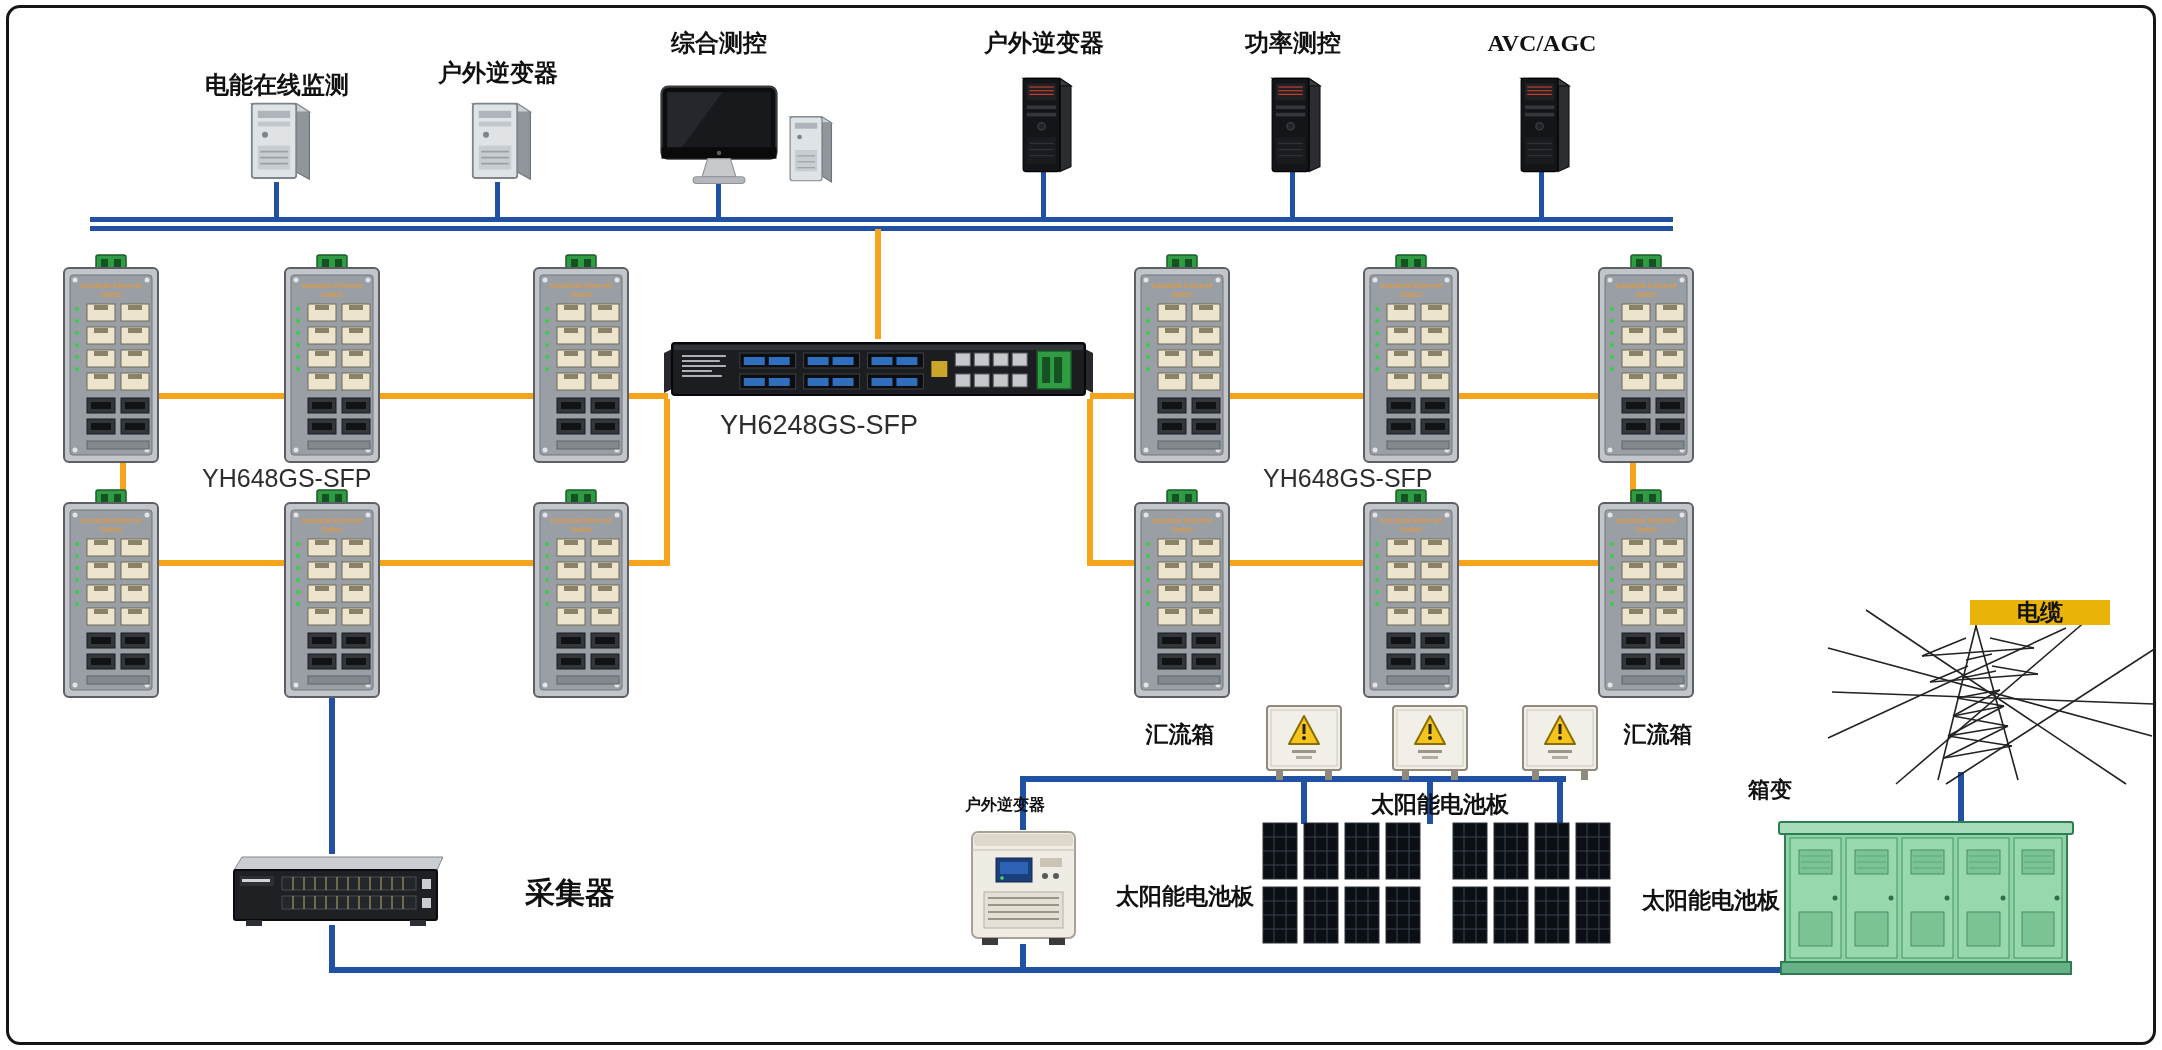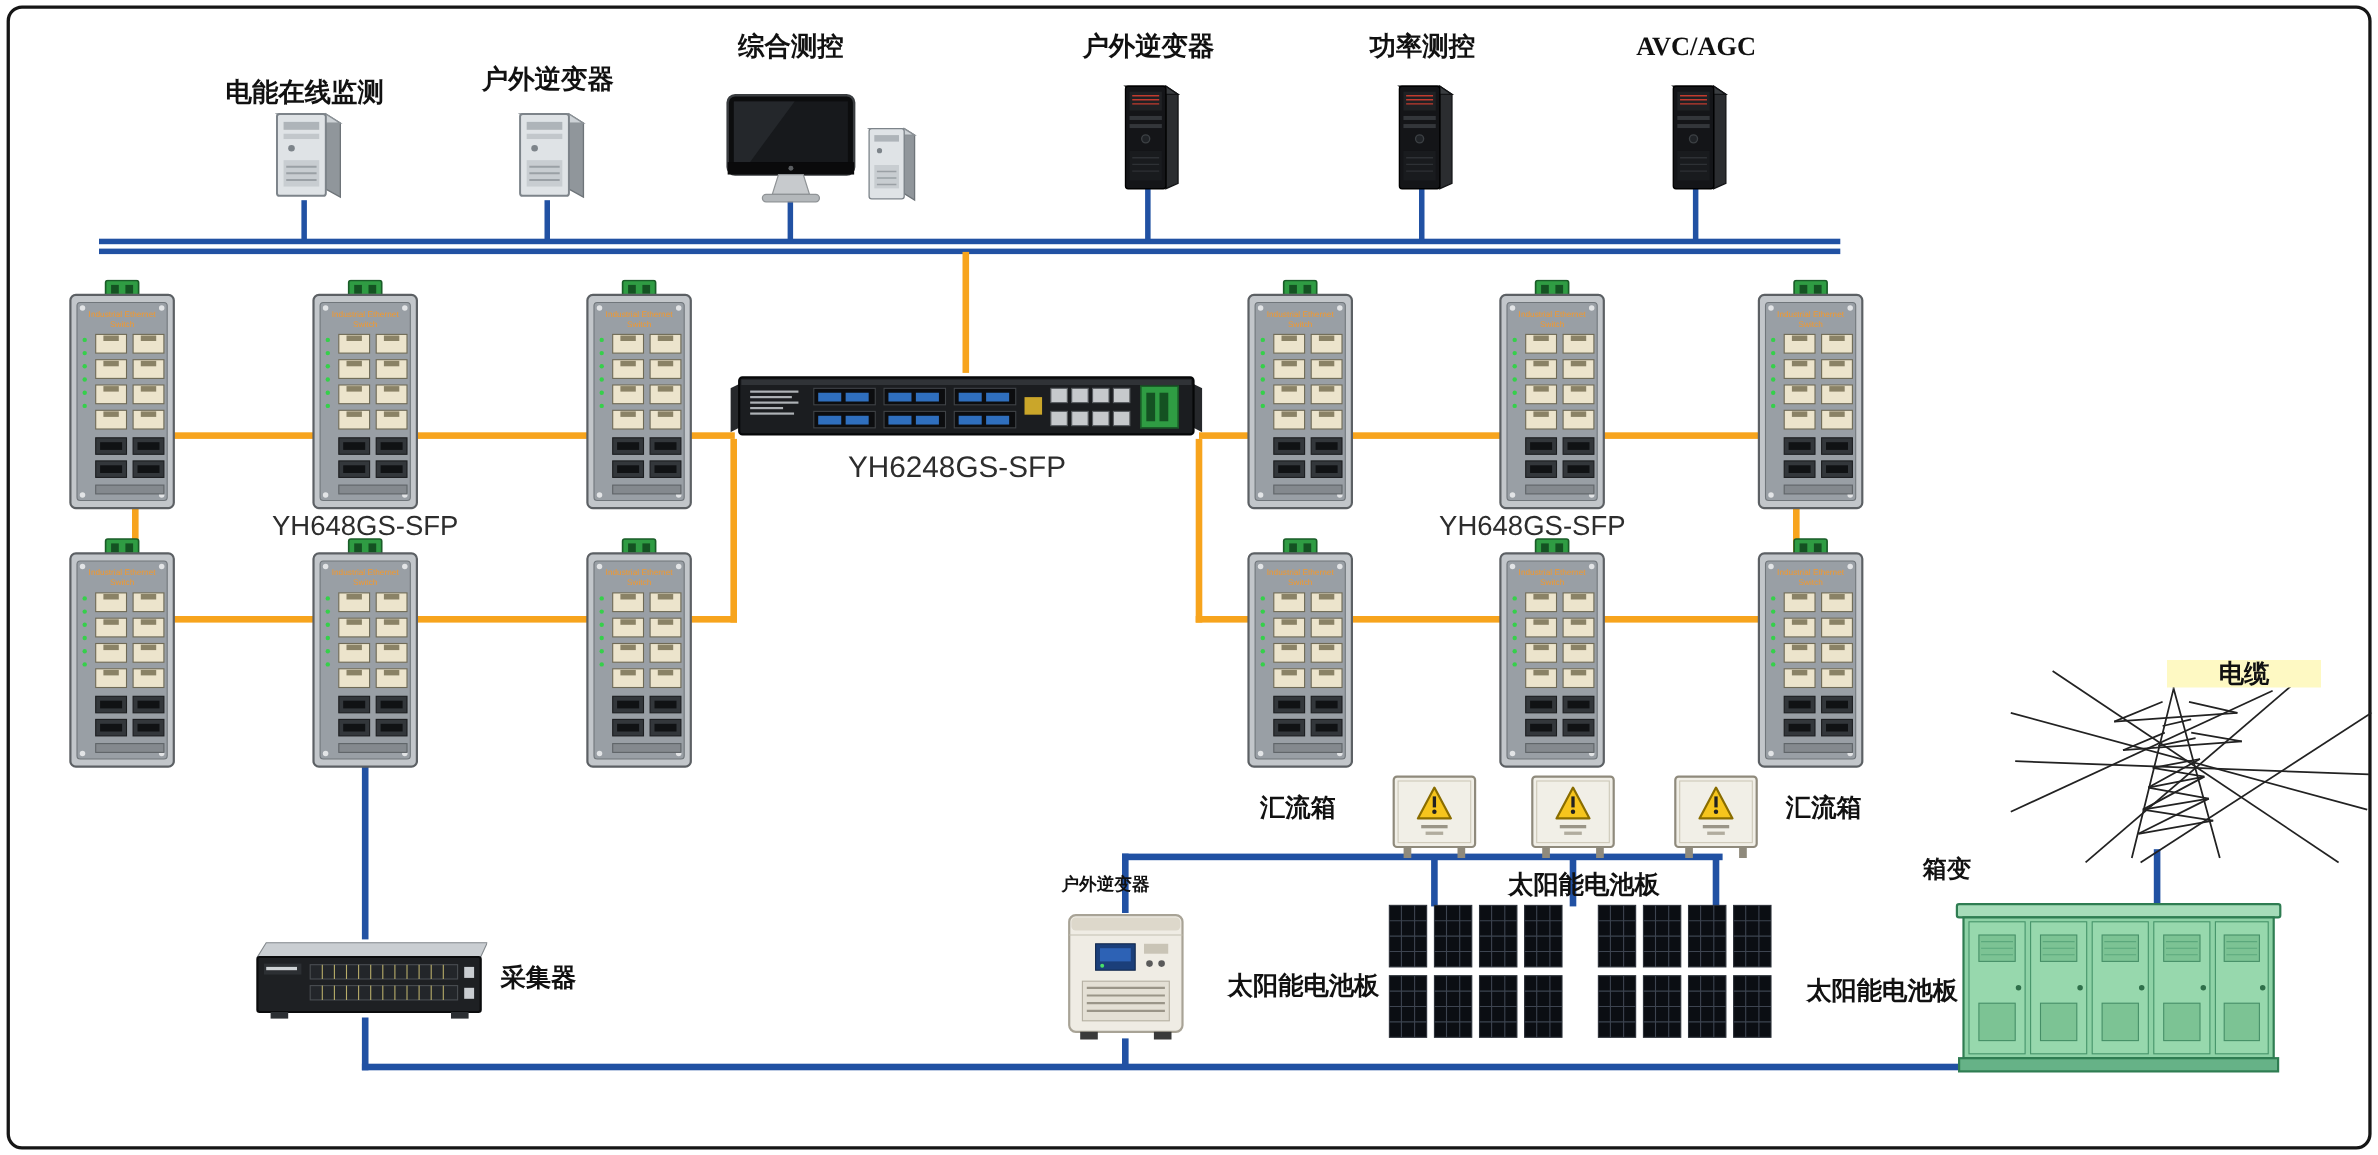--- a/index.html
+++ b/index.html
@@ -6,21 +6,21 @@
   #stage{position:relative;width:2162px;height:1050px;background:#fff;overflow:hidden;
          font-family:"Liberation Sans",sans-serif;}
   .frame{position:absolute;left:6px;top:5px;right:6px;bottom:5px;border:3px solid #161616;border-radius:14px;}
   .abs{position:absolute;}
   .line{position:absolute;}
   .blue{background:var(--bus-blue,#2151a3);}
   .orange{background:var(--ring-orange,#f7a41d);}
   .lbl{position:absolute;font-family:"Liberation Serif",serif;font-weight:bold;color:#111;
        text-align:center;font-size:24px;white-space:nowrap;line-height:1.1;}
   .lbl-model{position:absolute;font-family:"Liberation Sans",sans-serif;font-weight:normal;color:#2d2d2d;
-       text-align:center;font-size:25px;white-space:nowrap;}
+       font-size:25px;white-space:nowrap;}
   svg{display:block;}
 </style>
 </head>
 <body>
 
 <div id="stage">
   <div class="frame"></div>
 
   <svg width="0" height="0" style="position:absolute" aria-hidden="true">
     <defs>
@@ -369,21 +369,21 @@
         <line x1="142" y1="44" x2="142" y2="57"></line>
       <line x1="153" y1="44" x2="153" y2="57"></line>
         <line x1="164" y1="44" x2="164" y2="57"></line>
         <line x1="175" y1="44" x2="175" y2="57"></line>
     </g>
     <rect x="194" y="27" width="9" height="10" fill="#c9cdd1"></rect>
     <rect x="194" y="46" width="9" height="10" fill="#c9cdd1"></rect>
     <rect x="18" y="68" width="16" height="6" fill="#2c2f33"></rect>
     <rect x="182" y="68" width="16" height="6" fill="#2c2f33"></rect>
   </svg>
-  <div class="lbl" style="left:455px;top:876px;width:160px;text-align:left;font-size:23px">采集器</div>
+  <div class="lbl" style="left:455px;top:876px;width:160px;text-align:right;font-size:30px">采集器</div>
 
   <div class="lbl" style="left:885px;top:796px;width:240px;font-size:16px">户外逆变器</div>
   <svg class="abs" style="left:968px;top:826px" width="111" height="120" viewBox="0 0 111 120">
     <rect x="4" y="6" width="103" height="106" rx="6" fill="#efece4" stroke="#a8a396" stroke-width="2"></rect>
     <rect x="6" y="8" width="99" height="12" rx="4" fill="#ddd8cb"></rect>
     <line x1="4" y1="24" x2="107" y2="24" stroke="#c4bfb1"></line>
     <rect x="28" y="32" width="36" height="24" fill="#1b3f7a" stroke="#12294f"></rect>
     <rect x="32" y="36" width="28" height="12" fill="#2d62b5"></rect>
     <circle cx="34" cy="52" r="1.8" fill="#48e06a"></circle>
     <rect x="72" y="32" width="22" height="9" fill="#c9c4b6"></rect>
@@ -471,21 +471,21 @@
       <path d="M96,48 L140,30 M208,40 L164,30 M104,74 L142,58 M212,66 L166,58"></path>
       <path d="M150,18 L150,4"></path>
       <path d="M2,40 L326,128"></path>
       <path d="M6,84 L328,96"></path>
       <path d="M40,2 L300,176"></path>
       <path d="M268,6 L70,176"></path>
       <path d="M2,130 L240,20"></path>
       <path d="M120,176 L330,40"></path>
     </g>
   </svg>
-  <div class="lbl" style="left:1970px;top:600px;width:140px;font-size:23px;background:#fef9c3">电缆</div>
+  <div class="lbl" style="left:1970px;top:600px;width:140px;font-size:23px;background:#eab308">电缆</div>
 
   <div class="lbl" style="left:1690px;top:778px;width:160px;font-size:22px">箱变</div>
   <svg class="abs" style="left:1777px;top:820px" width="298" height="156" viewBox="0 0 298 156">
     <rect x="2" y="2" width="294" height="12" rx="2" fill="#a6dcb9" stroke="#2f7d52" stroke-width="2"></rect>
     <rect x="8" y="14" width="282" height="128" fill="#8ed2a6" stroke="#2f7d52" stroke-width="2"></rect>
     <g>
       <rect x="13" y="18" width="51" height="120" fill="#97d8ad" stroke="#46946a"></rect>
       <rect x="22" y="30" width="33" height="24" fill="#7cc394" stroke="#468f67"></rect>
       <g stroke="#5ba87c">
           <line x1="24" y1="36" x2="53" y2="36"></line>

